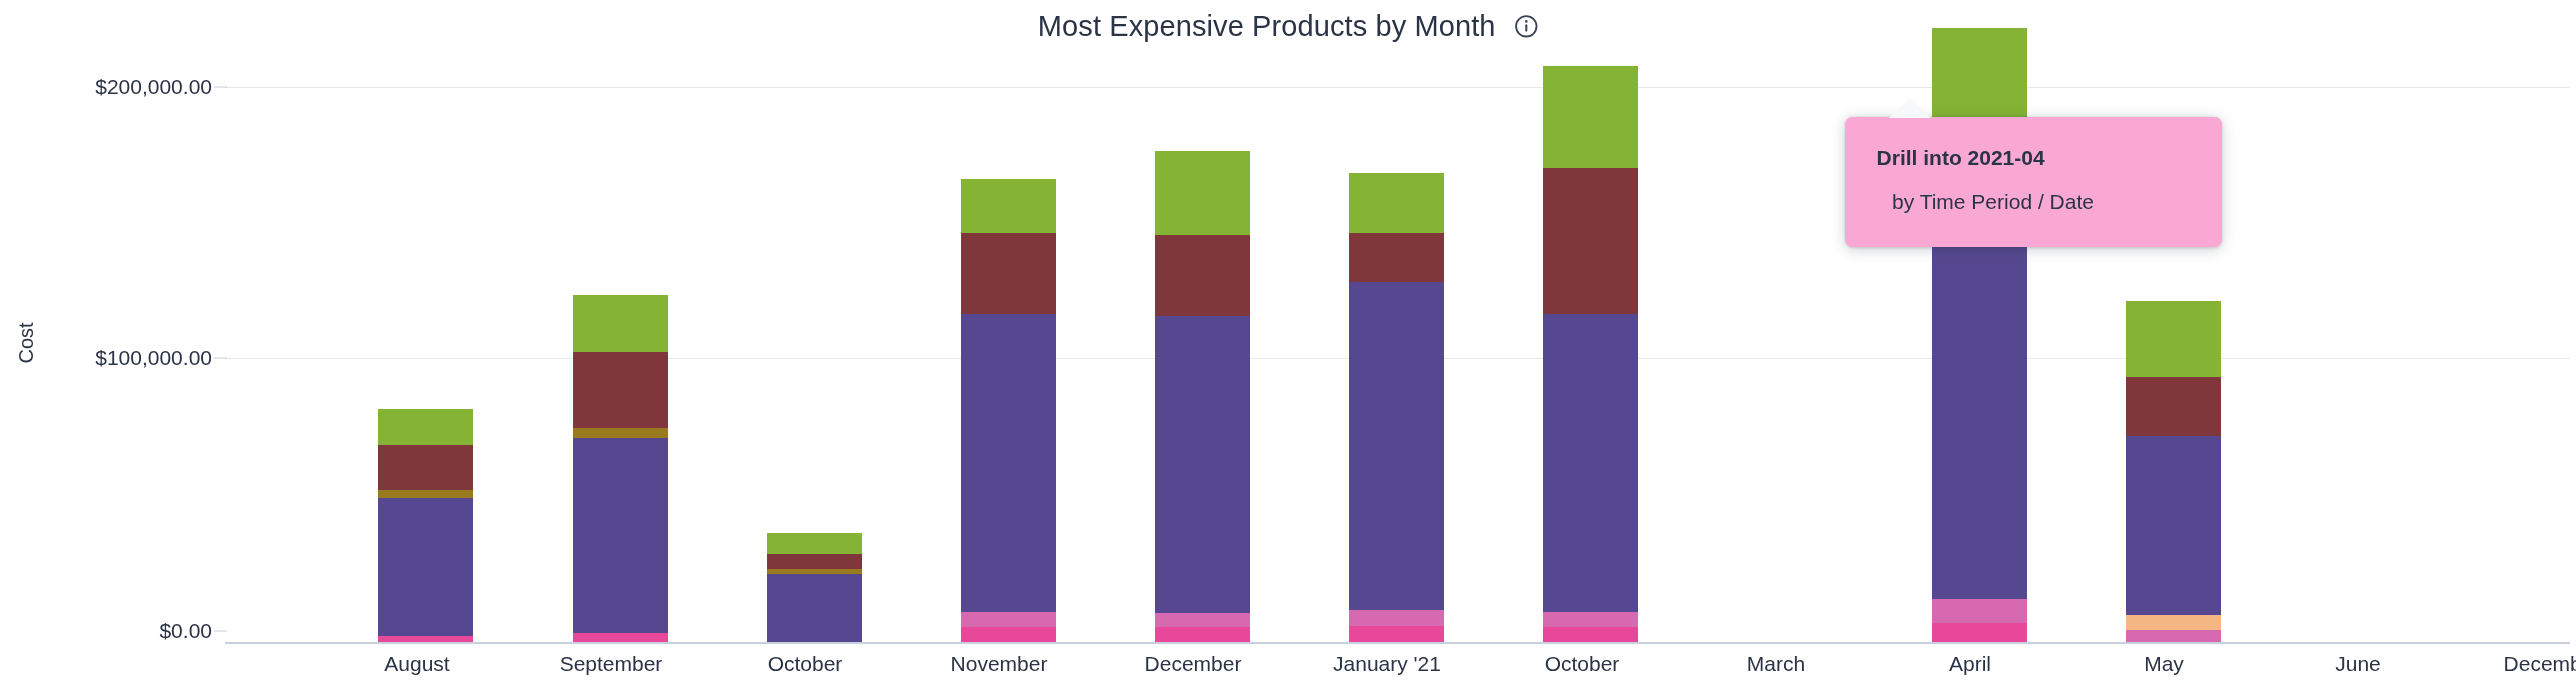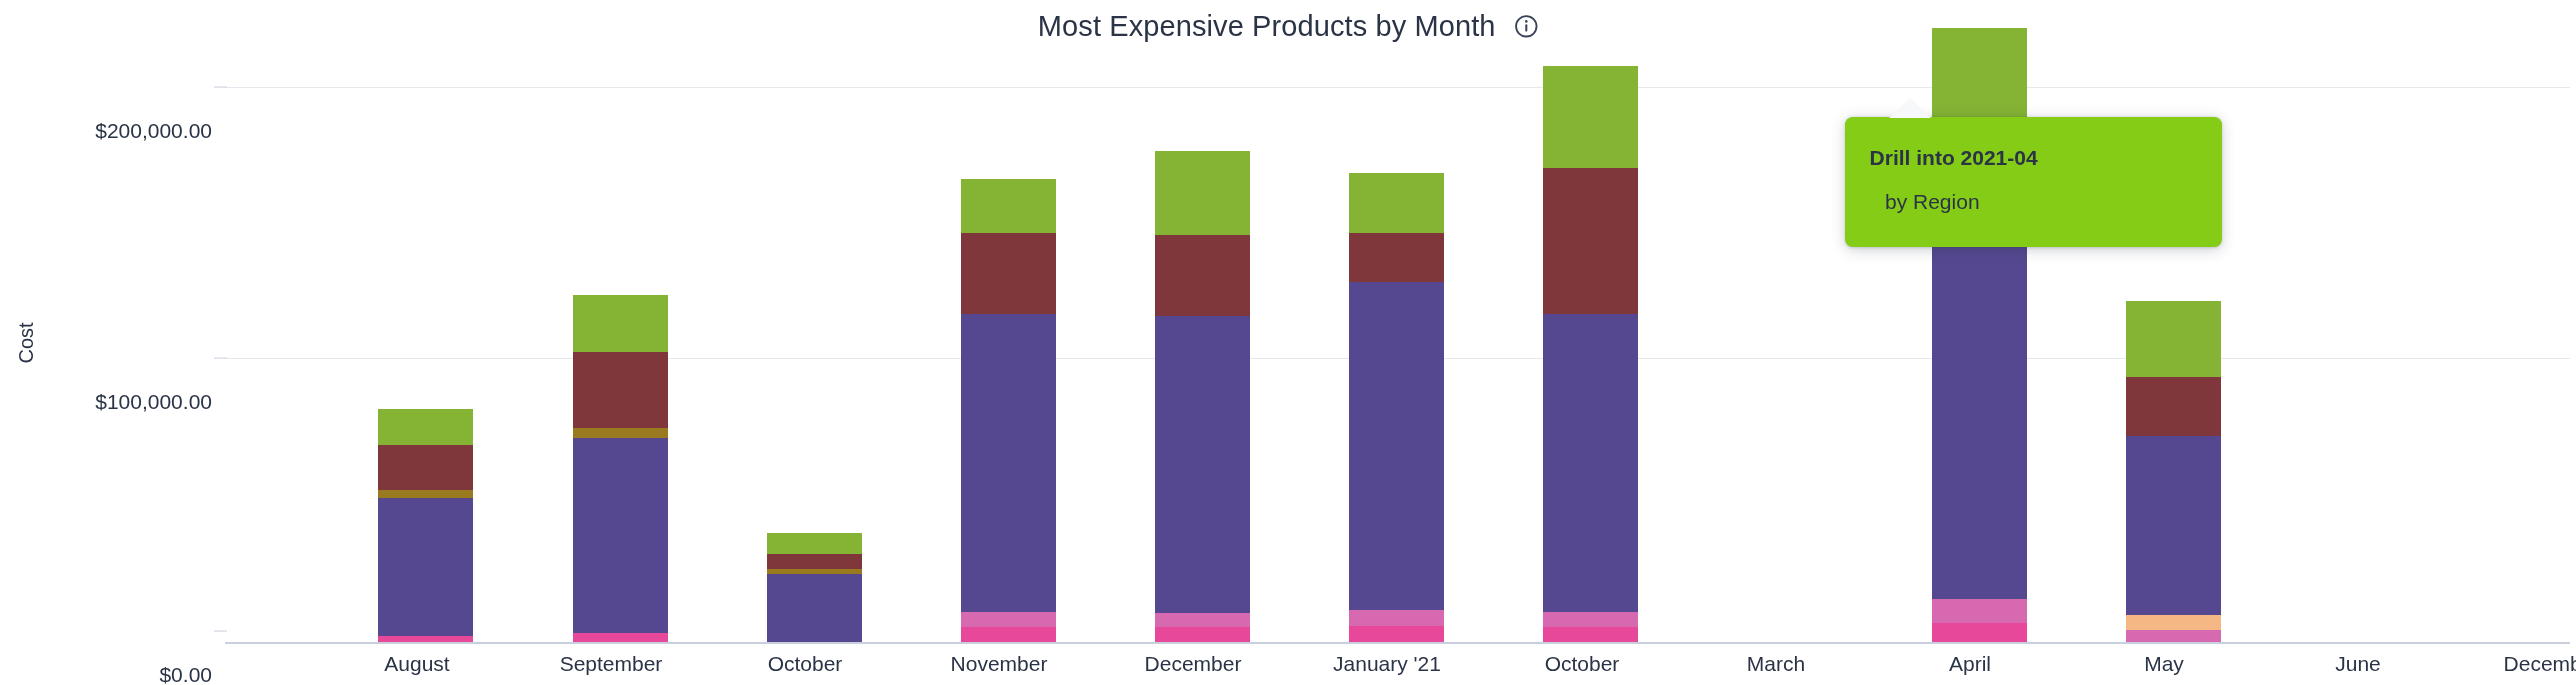--- a/index.html
+++ b/index.html
@@ -48,21 +48,20 @@
   
   .ytick {
     position: absolute;
     right: 2358px;
     width: 208px;
     text-align: right;
     font-size: 21px;
     color: #2b3446;
     transform: translateY(-50%);
     white-space: nowrap;
-    margin-top: 44px;
   }
   .ytick-dash {
     position: absolute;
     width: 13.3px; height: 0.9px; background: #c9cfdd;
     left: -11.4px; transform: translateY(-50%);
   }
 
   .ylabel {
     position: absolute;
     left: 5.7px; top: 50%;
@@ -90,24 +89,24 @@
     text-align: center;
     transform: translateX(-50%);
     white-space: nowrap;
   }
 
   
   .popup {
     position: absolute;
     left: 1845px; top: 117px;
     width: 377px;
-    background: #84cc16;
+    background: #f9a8d4;
     border-radius: 7.6px;
     box-shadow: 0 2.8px 13.3px rgba(40,50,70,0.22), 0 0.9px 2.8px rgba(40,50,70,0.16);
-    padding: 21px 0 21px 0;
+    padding: 21px 0 21px 7px;
     z-index: 40;
   }
   .popup-arrow {
     position: absolute;
     top: -19px; left: 44px;
     width: 0; height: 0;
     border-left: 21px solid transparent;
     border-right: 21px solid transparent;
     border-bottom: 20px solid #f7f8fa;
   }
@@ -241,18 +240,18 @@
   <div class="xtick" style="left:1776px">March</div>
   <div class="xtick" style="left:1970px">April</div>
   <div class="xtick" style="left:2164px">May</div>
   <div class="xtick" style="left:2358px">June</div>
   <div class="xtick" style="left:2552px">December</div>
 
   <div class="popup">
     <div class="popup-arrow"></div>
 
     <div class="popup-header">Drill into 2021-04</div>
-
-    <div class="popup-item">by Region</div>
+    <div class="popup-item">by Time Period / Date</div>
+
   </div>
 
 </div>
 
 
 </body></html>

